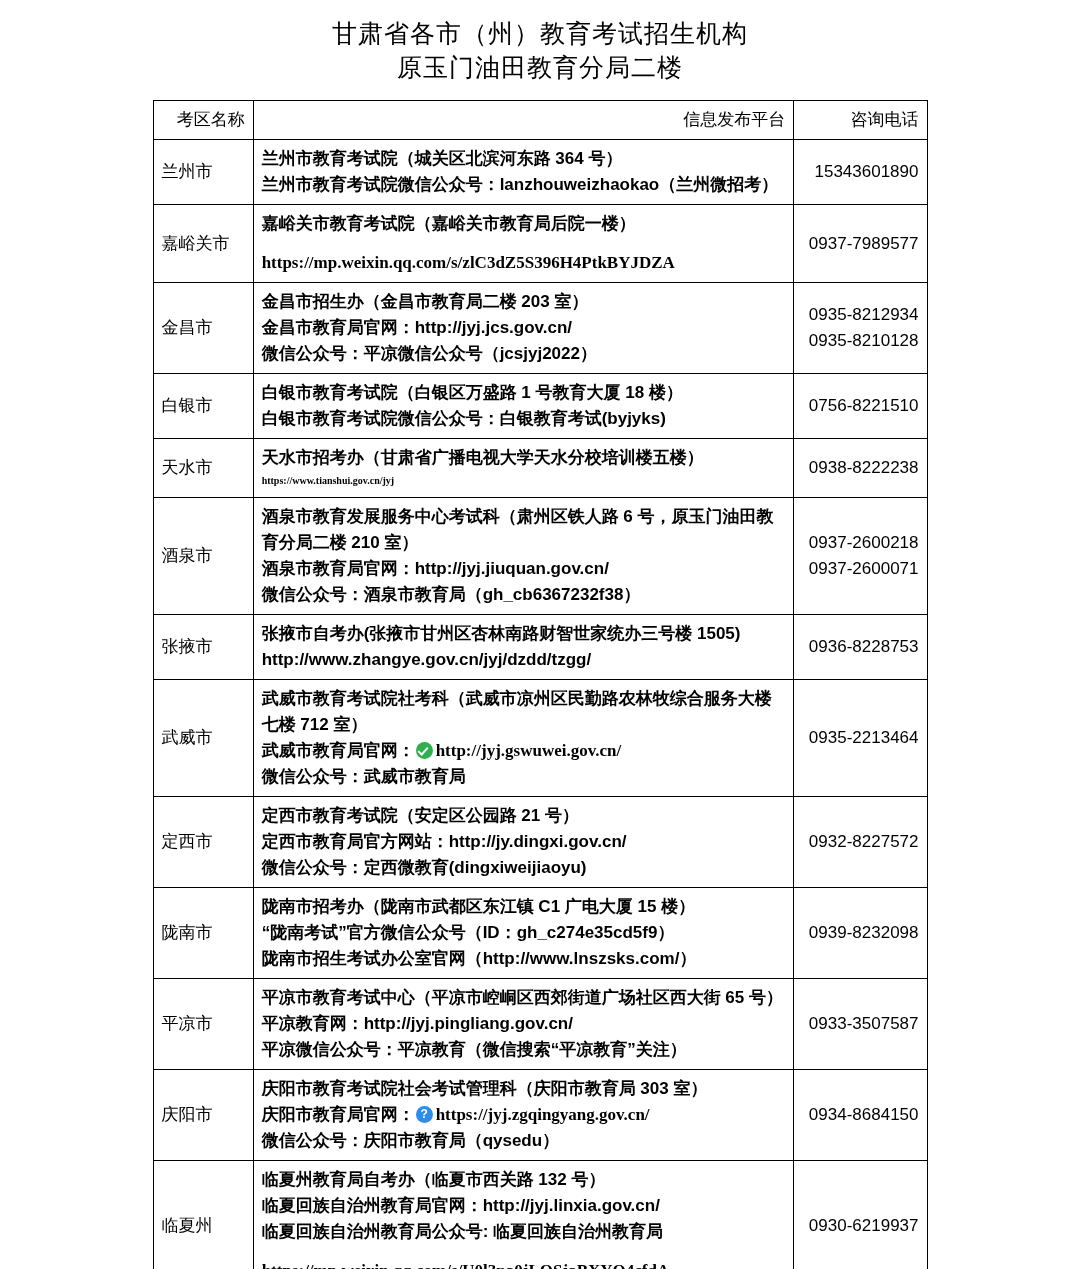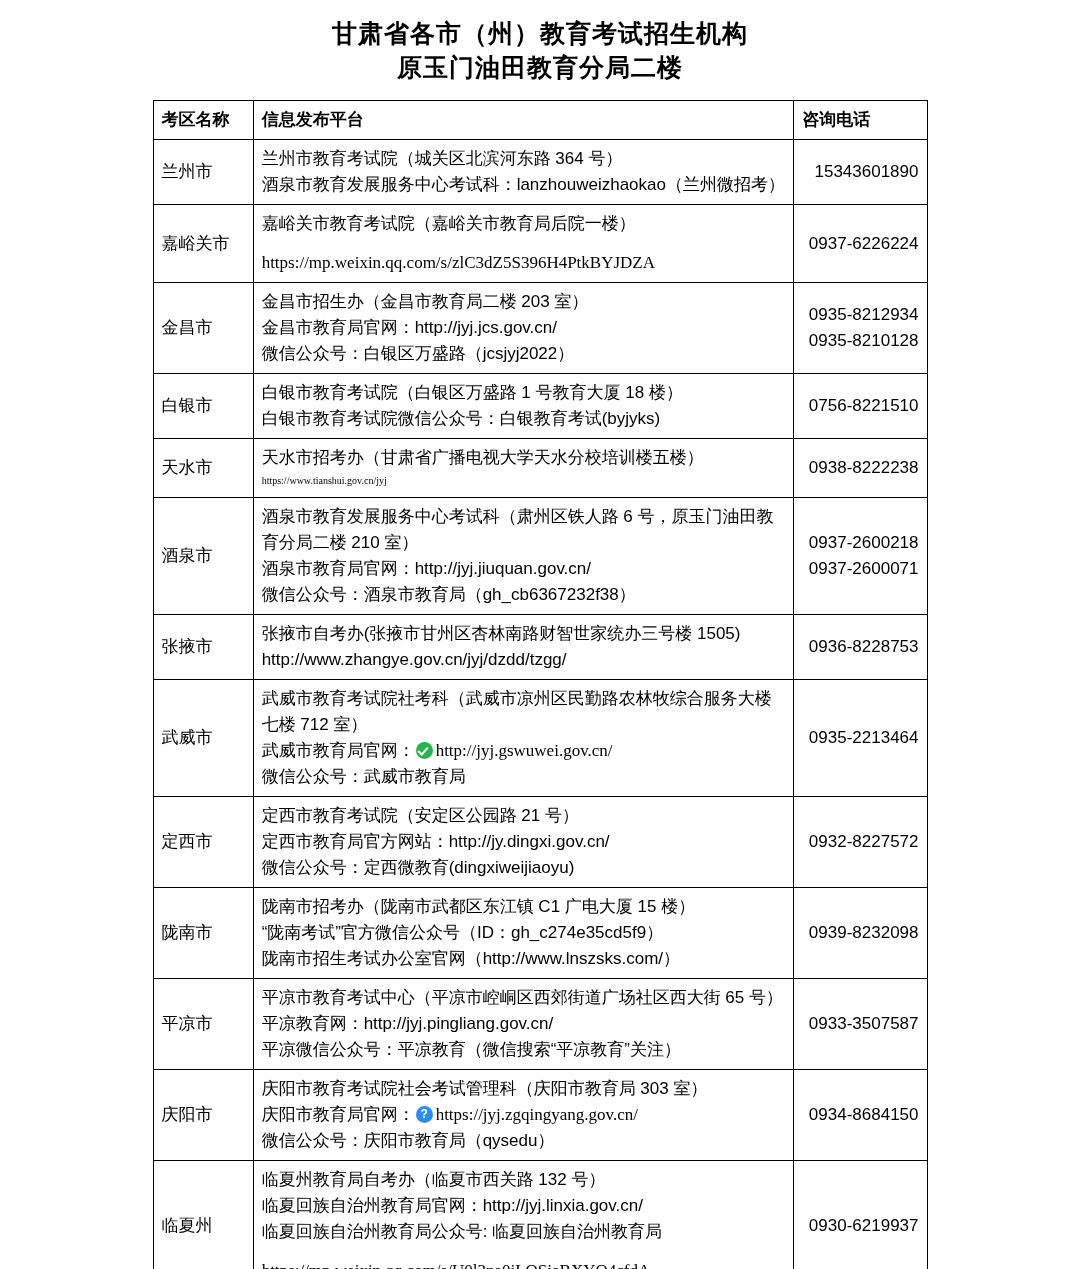--- a/index.html
+++ b/index.html
@@ -13,21 +13,21 @@
     font-family: "Liberation Sans", sans-serif;
     color: #000000;
   }
   .page {
     width: 1080px;
     box-sizing: border-box;
     padding: 10px 0 0 0;
   }
   .doc-title {
     text-align: center;
-    font-weight: bold;
+    font-weight: normal;
     font-size: 25px;
     line-height: 34px;
     letter-spacing: 1px;
     margin: 6px 0 0 0;
   }
   .doc-title .line2 {
     display: block;
   }
   table.main-table {
     border-collapse: collapse;
@@ -36,35 +36,36 @@
     table-layout: fixed;
   }
   table.main-table td, table.main-table th {
     border: 1px solid #000000;
     vertical-align: middle;
     padding: 6px 8px;
     font-size: 17px;
     line-height: 26px;
   }
   thead th {
-    text-align: left;
-    font-weight: bold;
+    text-align: right;
+    font-weight: normal;
     font-size: 18px;
     padding: 12px 4px;
   }
   .col-area { width: 100px; }
   .col-plat { width: 540px; }
   .col-tel  { width: 133px; }
 
   td.area {
     font-size: 18px;
     white-space: nowrap;
   }
   td.plat {
     text-align: left;
+    font-weight: bold;
   }
   td.tel {
     text-align: right;
     font-size: 17px;
     white-space: nowrap;
     line-height: 26px;
   }
   .pl-line { display: block; }
   .small-url {
     font-size: 10px;
@@ -138,40 +139,40 @@
         <th>信息发布平台</th>
         <th>咨询电话</th>
       </tr>
     </thead>
     <tbody>
 
       <tr>
         <td class="area">兰州市</td>
         <td class="plat">
           <span class="pl-line">兰州市教育考试院（城关区北滨河东路 364 号）</span>
-          <span class="pl-line">酒泉市教育发展服务中心考试科：lanzhouweizhaokao（兰州微招考）</span>
+          <span class="pl-line">兰州市教育考试院微信公众号：lanzhouweizhaokao（兰州微招考）</span>
         </td>
         <td class="tel">15343601890</td>
       </tr>
 
       <tr>
         <td class="area">嘉峪关市</td>
         <td class="plat">
           <span class="pl-line">嘉峪关市教育考试院（嘉峪关市教育局后院一楼）</span>
           <span class="pl-line serif">https://mp.weixin.qq.com/s/zlC3dZ5S396H4PtkBYJDZA</span>
         </td>
-        <td class="tel">0937-6226224</td>
+        <td class="tel">0937-7989577</td>
       </tr>
 
       <tr>
         <td class="area">金昌市</td>
         <td class="plat">
           <span class="pl-line">金昌市招生办（金昌市教育局二楼 203 室）</span>
           <span class="pl-line">金昌市教育局官网：http://jyj.jcs.gov.cn/</span>
-          <span class="pl-line">微信公众号：白银区万盛路（jcsjyj2022）</span>
+          <span class="pl-line">微信公众号：平凉微信公众号（jcsjyj2022）</span>
         </td>
         <td class="tel">
           <span class="pl-line">0935-8212934</span>
           <span class="pl-line">0935-8210128</span>
         </td>
       </tr>
 
       <tr>
         <td class="area">白银市</td>
         <td class="plat">

